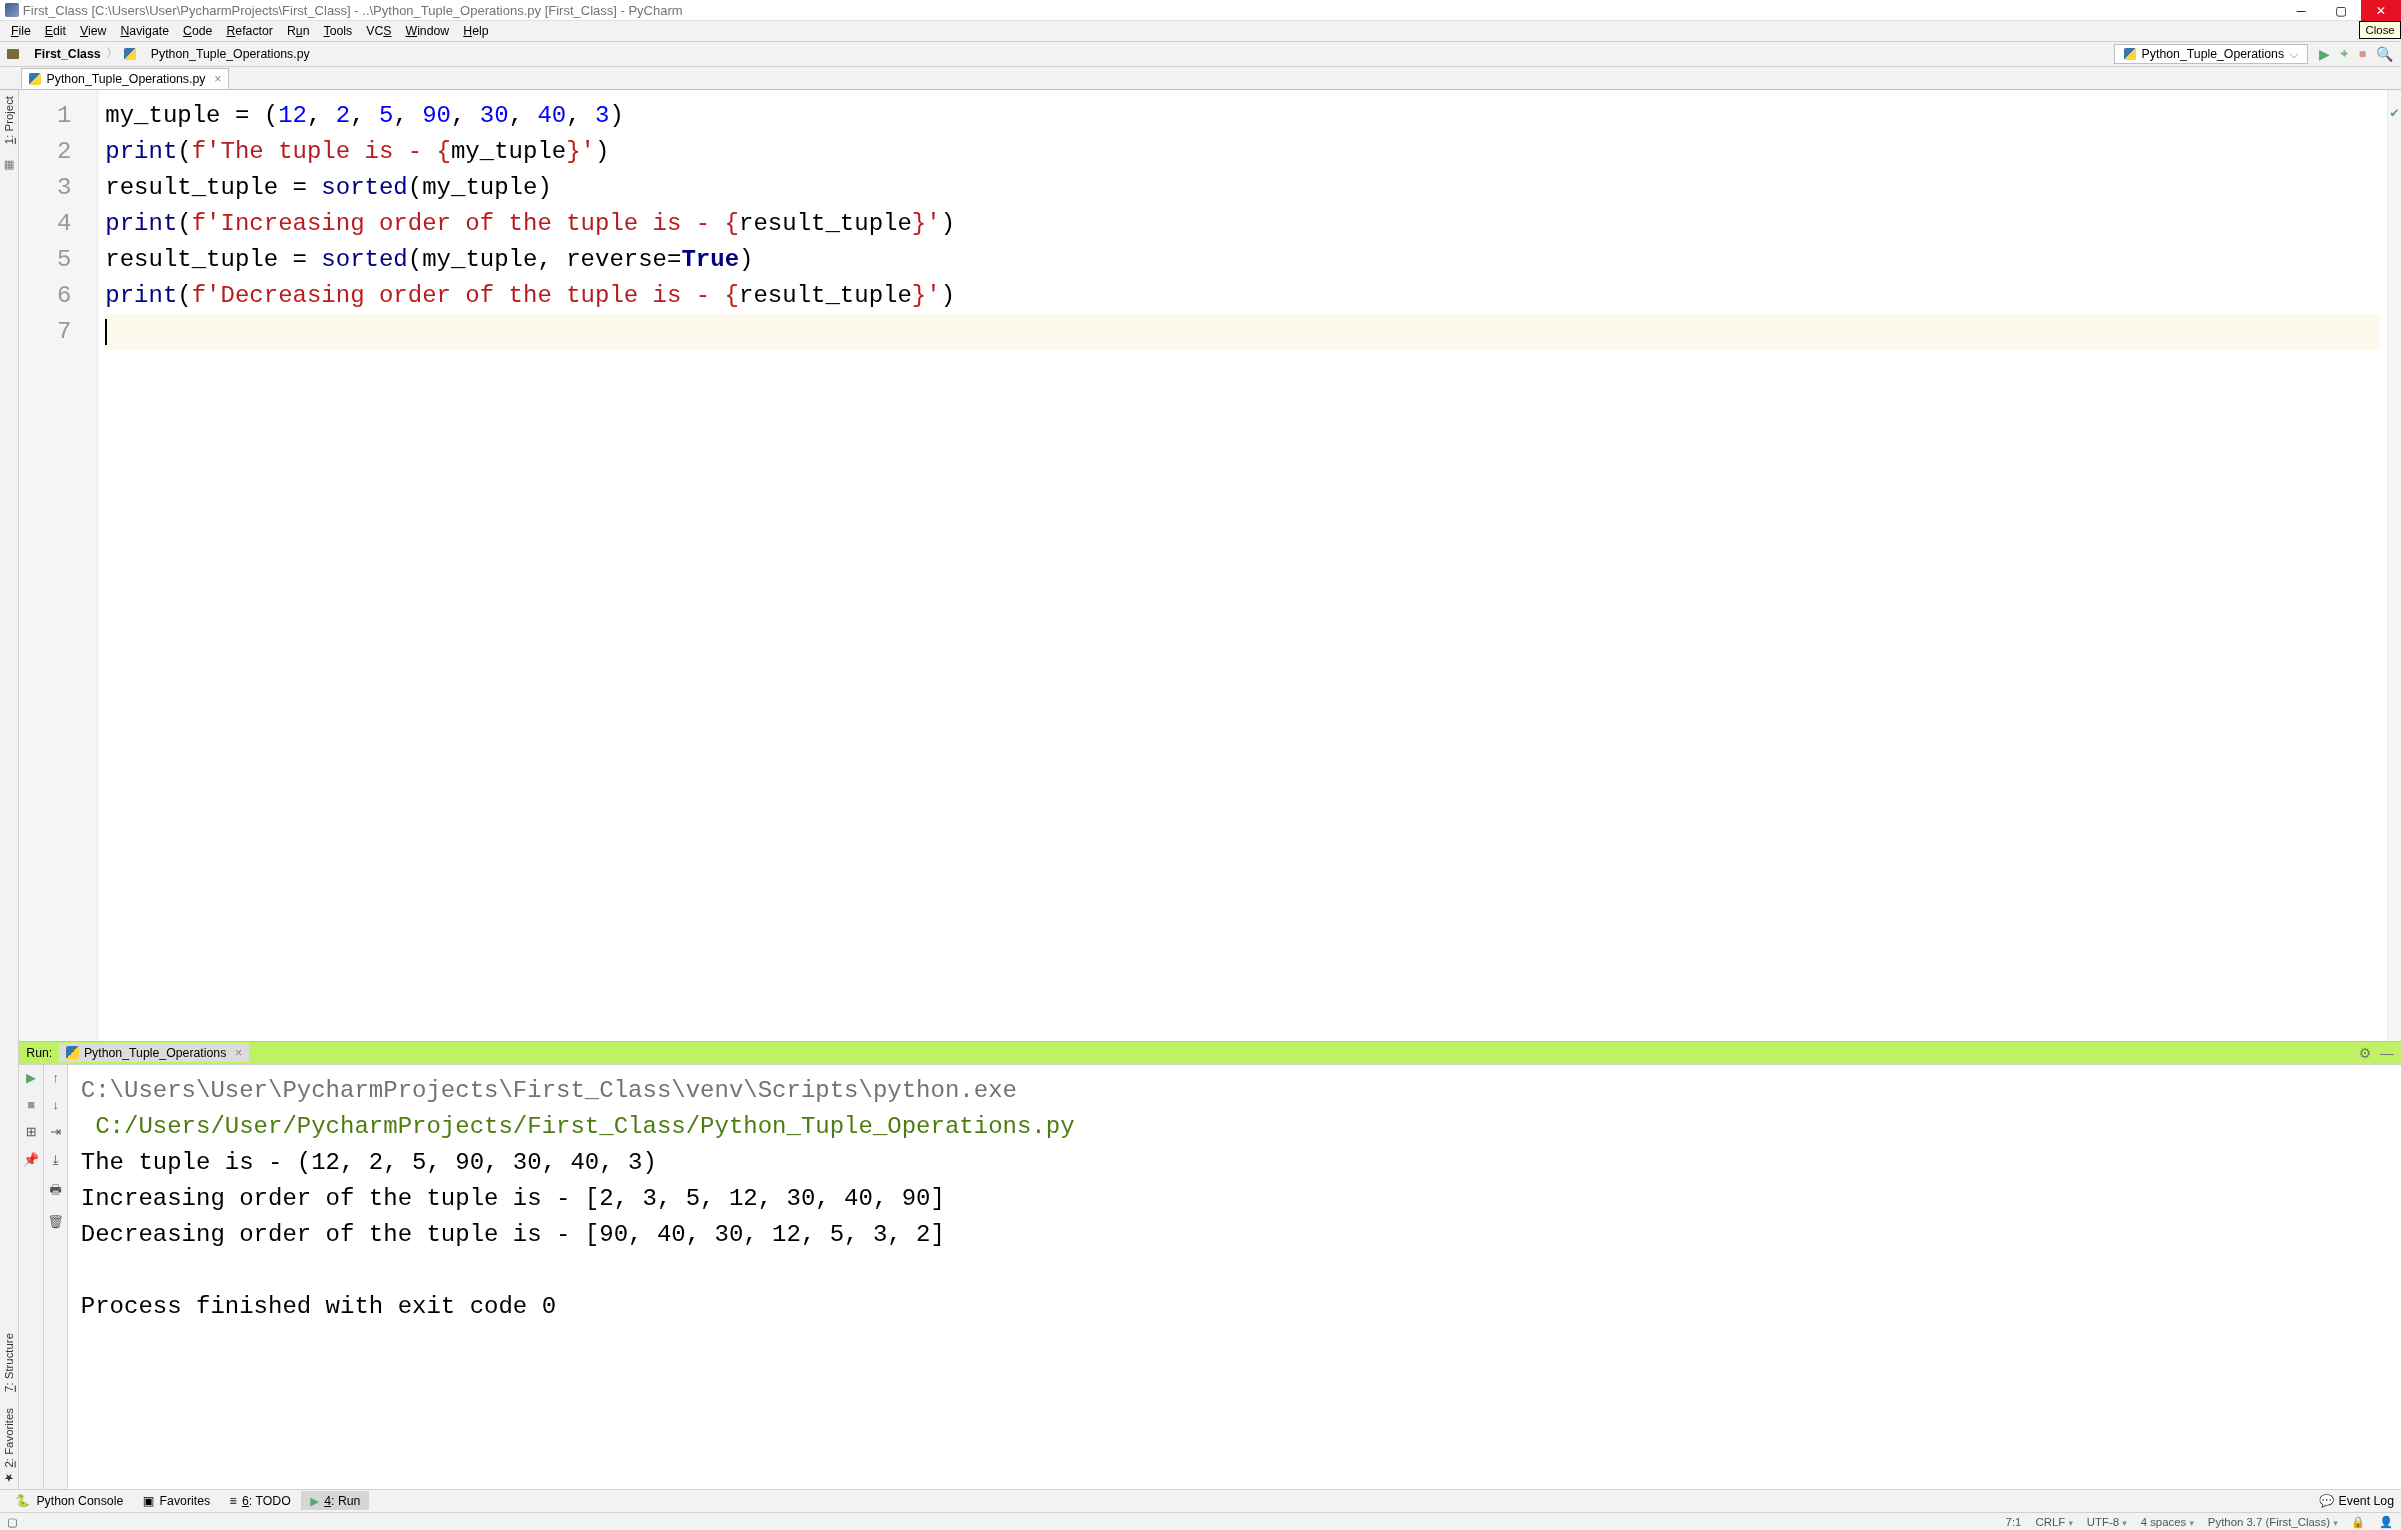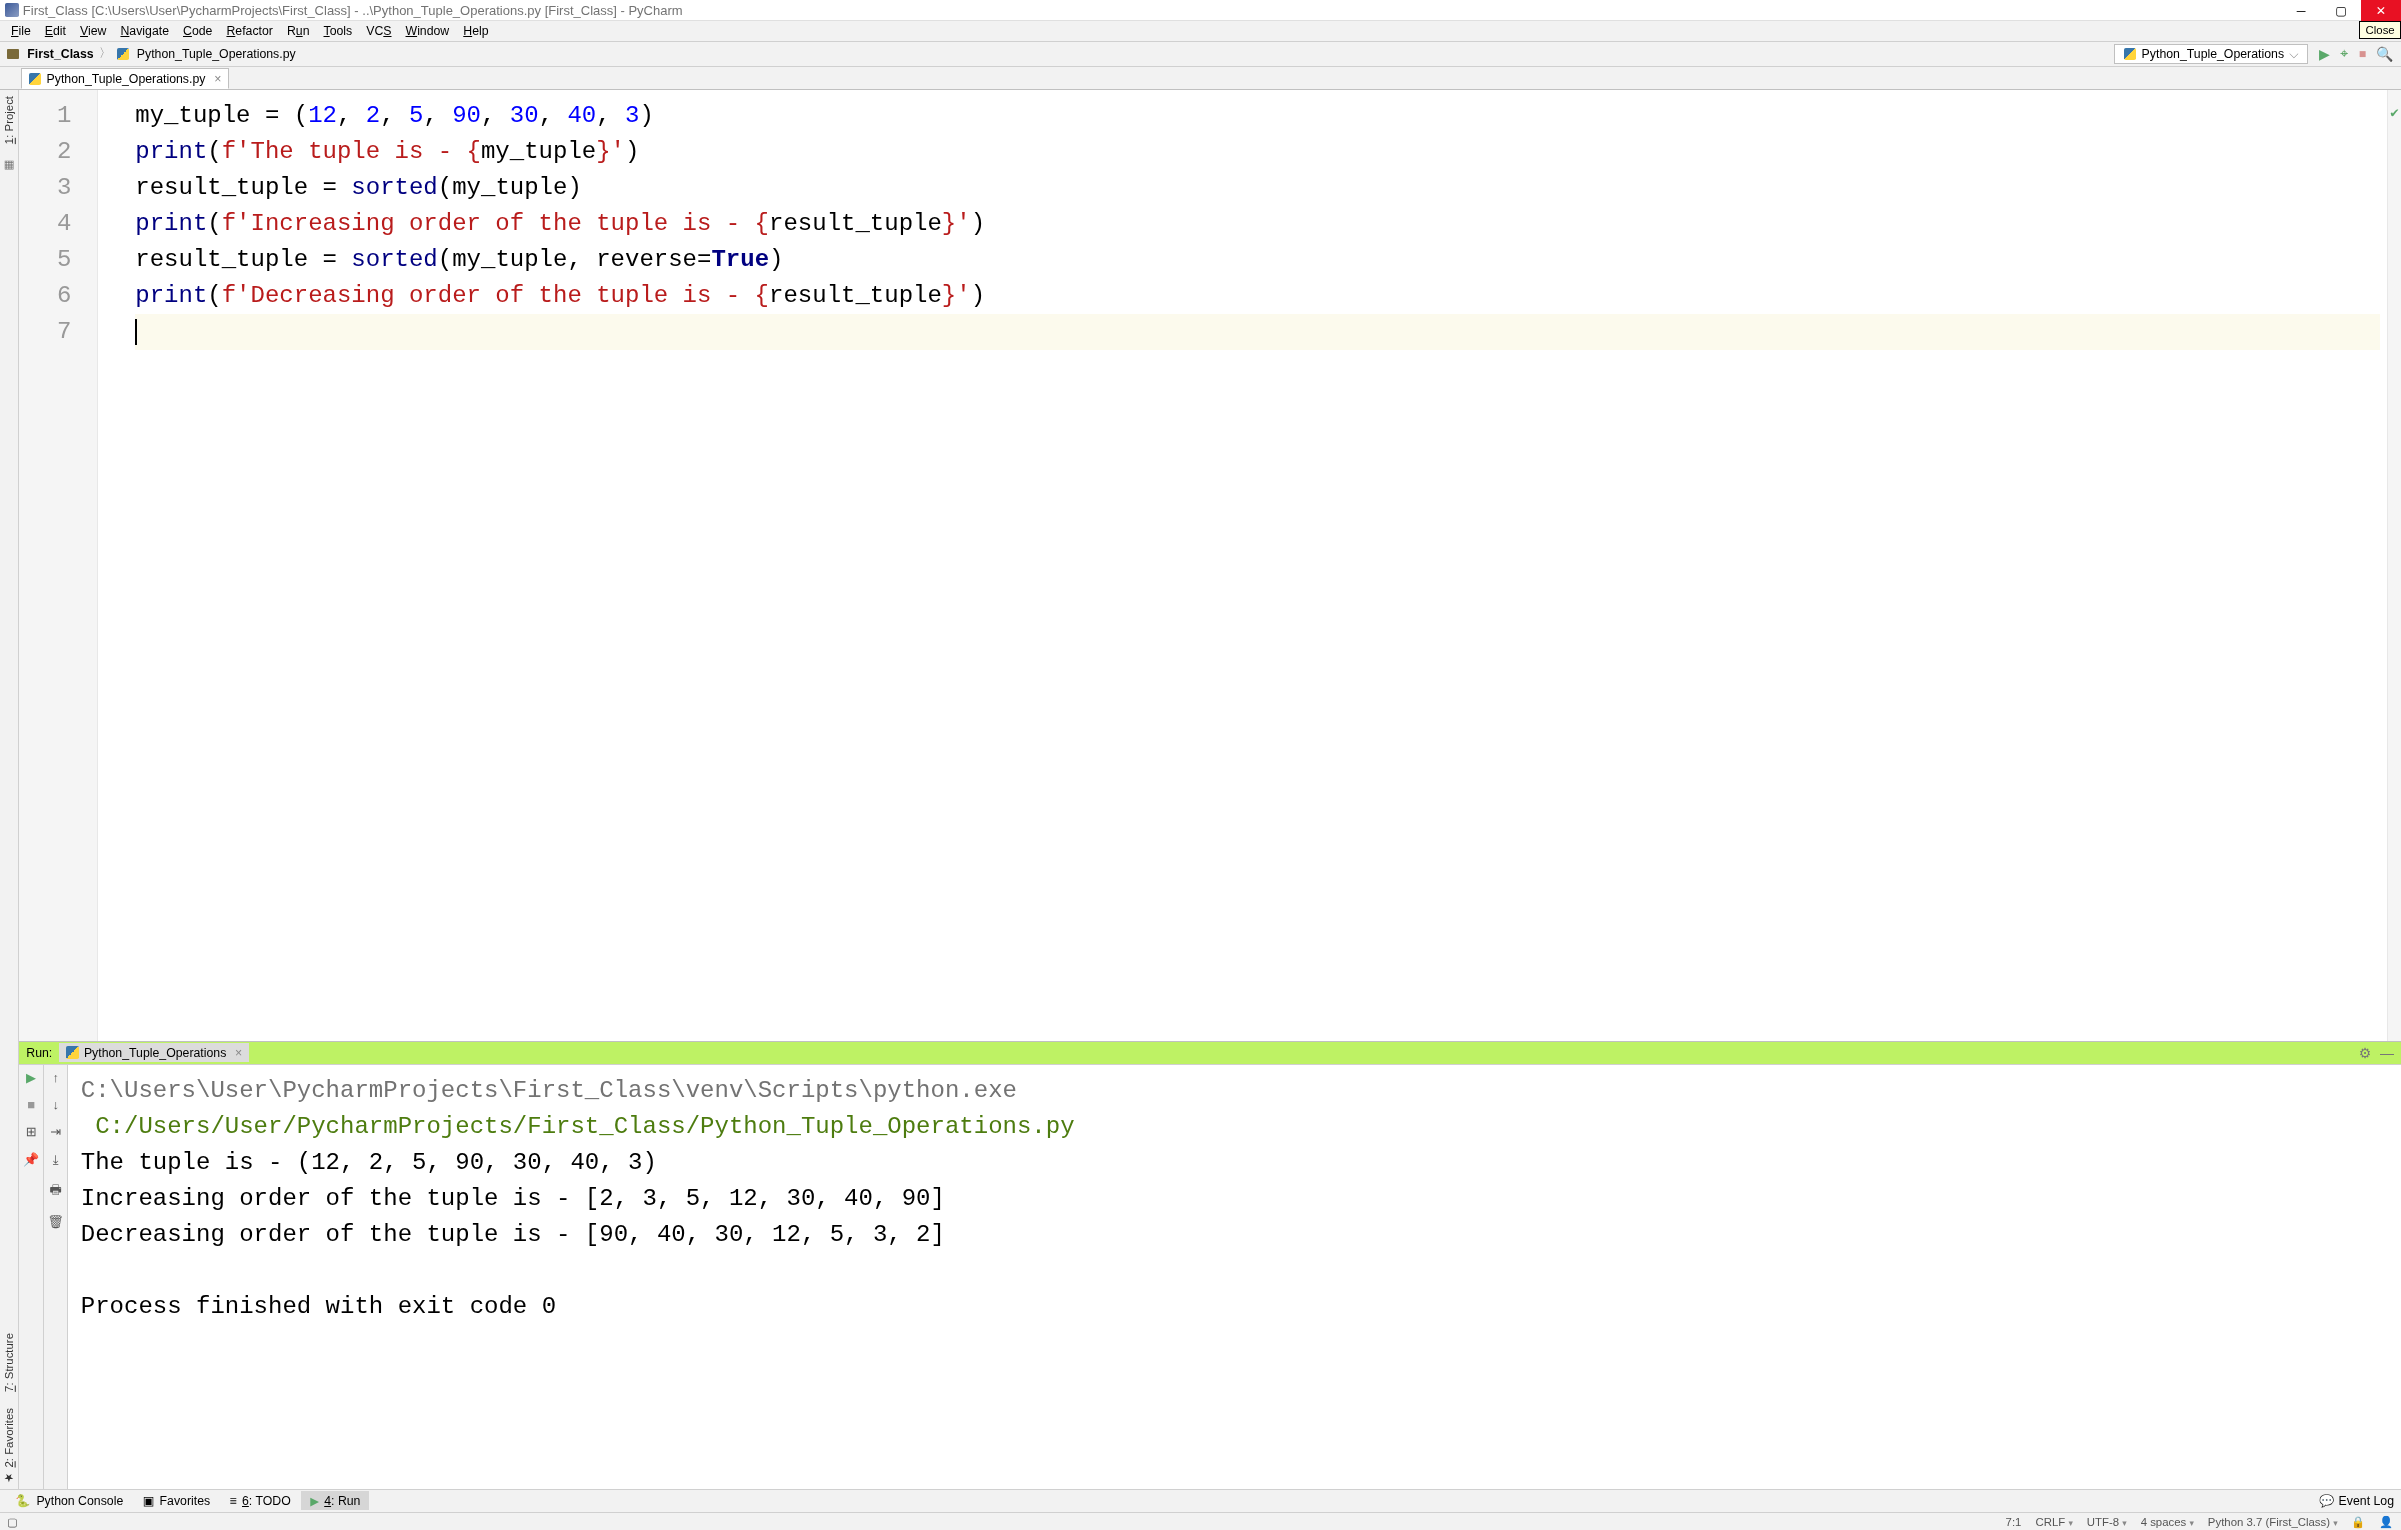--- a/index.html
+++ b/index.html
@@ -15,21 +15,21 @@
 .close-tooltip { position: absolute; right: 0; top: 21px; background: #ffffe1; border: 0.9px solid #000; padding: 1.8px 5.3px; font-size: 11.4px; z-index: 100; }
 
 
 .menubar { height: 21px; background: #f2f2f2; display: flex; align-items: center; padding: 0 4px; border-bottom: 0.9px solid #d0d0d0; font-size: 12.3px; }
 .menu-item { padding: 1.8px 7px; cursor: pointer; }
 .menu-item .ul { text-decoration: underline; }
 
 
 .navbar { height: 24.6px; background: #f2f2f2; display: flex; align-items: center; padding: 0 7px; border-bottom: 0.9px solid #d0d0d0; font-size: 12.3px; }
 .breadcrumb { display: flex; align-items: center; gap: 3.5px; }
-.breadcrumb-item { display: flex; align-items: center; gap: 8px; }
+.breadcrumb-item { display: flex; align-items: center; gap: 15px; }
 .folder-ico { width: 12.3px; height: 10.5px; background: #7a6a3a; border-radius: 0.9px; }
 .py-ico { width: 12.3px; height: 12.3px; background: linear-gradient(135deg,#3776ab 50%,#ffd43b 50%); border-radius: 1.8px; }
 .breadcrumb-sep { color: #888; margin: 0 1.8px; }
 .navbar-right { margin-left: auto; display: flex; align-items: center; gap: 10.5px; }
 .run-config { border: 0.9px solid #c0c0c0; background: #fff; padding: 1.8px 8.8px; display: flex; align-items: center; gap: 5.3px; font-size: 12.3px; }
 .tri-play { color: #59a869; font-size: 14px; }
 .tri-debug { color: #499c54; font-size: 14px; }
 .stop-ico { color: #c75450; font-size: 12.3px; opacity: .6; }
 .search-ico { font-size: 14px; color: #555; }
 
@@ -42,21 +42,21 @@
 .main { display: flex; height: calc(100% - 132px); }
 .left-gutter { width: 19.3px; background: #f2f2f2; border-right: 0.9px solid #d0d0d0; display: flex; flex-direction: column; align-items: center; padding-top: 3.5px; gap: 8.8px; font-size: 11.4px; }
 .vtab { writing-mode: vertical-rl; transform: rotate(180deg); cursor: pointer; padding: 3.5px 1.8px; color: #333; display: flex; align-items: center; gap: 3.5px; }
 .vtab .ul { text-decoration: underline; }
 
 
 .editor-wrap { flex: 1; display: flex; flex-direction: column; }
 .editor-split { flex: 1; display: flex; }
 .editor { flex: 1; display: flex; font-family: "Consolas","Courier New",monospace; font-size: 24px; line-height: 36px; background: #fff; position: relative; }
 .line-numbers { width: 79px; background: #f5f5f5; color: #999; text-align: right; padding: 8.8px 26px 8.8px 8.8px; border-right: 0.9px solid #e8e8e8; user-select: none; }
-.code { flex: 1; padding: 8.8px 7px; white-space: pre; margin-left: 30px; }
+.code { flex: 1; padding: 8.8px 7px; white-space: pre; }
 .code-line { height: 36px; }
 .current-line { background: #fcfaed; }
 .kw { color: #000080; font-weight: bold; }
 .builtin { color: #000080; }
 .num { color: #0000ff; }
 .str { color: #b91c1c; font-weight: normal; }
 .op { color: #000; }
 .cursor-bar { display: inline-block; width: 1.8px; height: 26px; background: #000; vertical-align: middle; }
 .right-indicators { width: 14px; background: #f5f5f5; border-left: 0.9px solid #e8e8e8; }
 .check-ok { color: #59a869; font-size: 14px; text-align: center; padding-top: 5.3px; }

